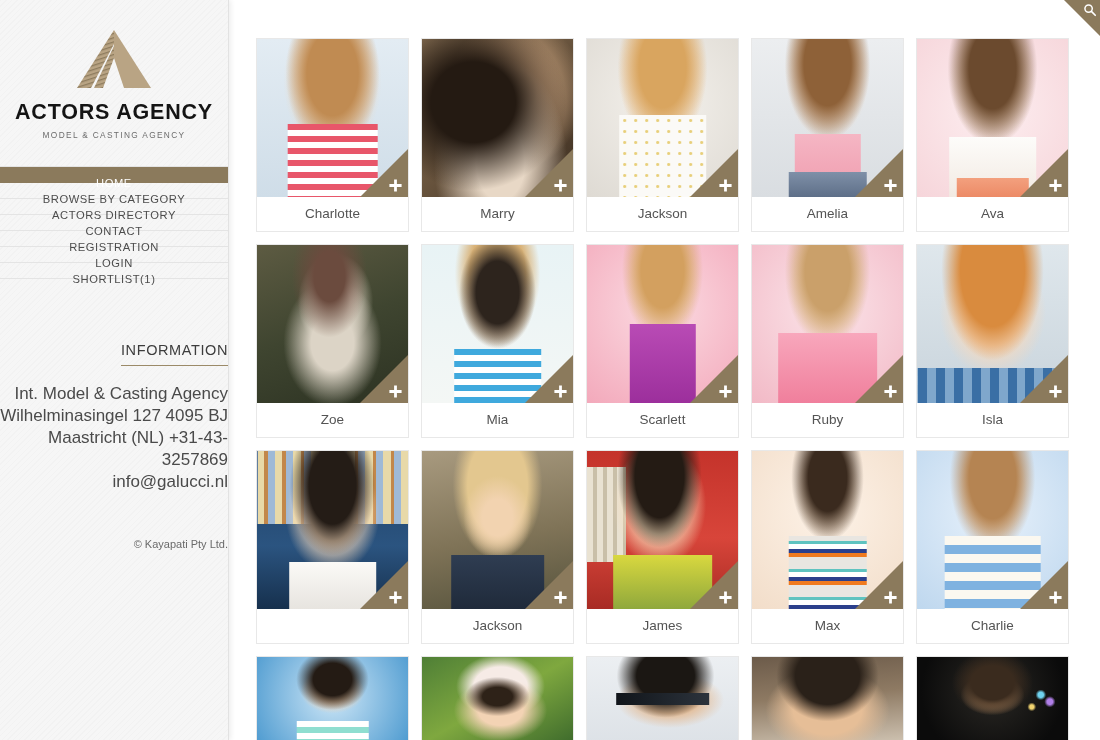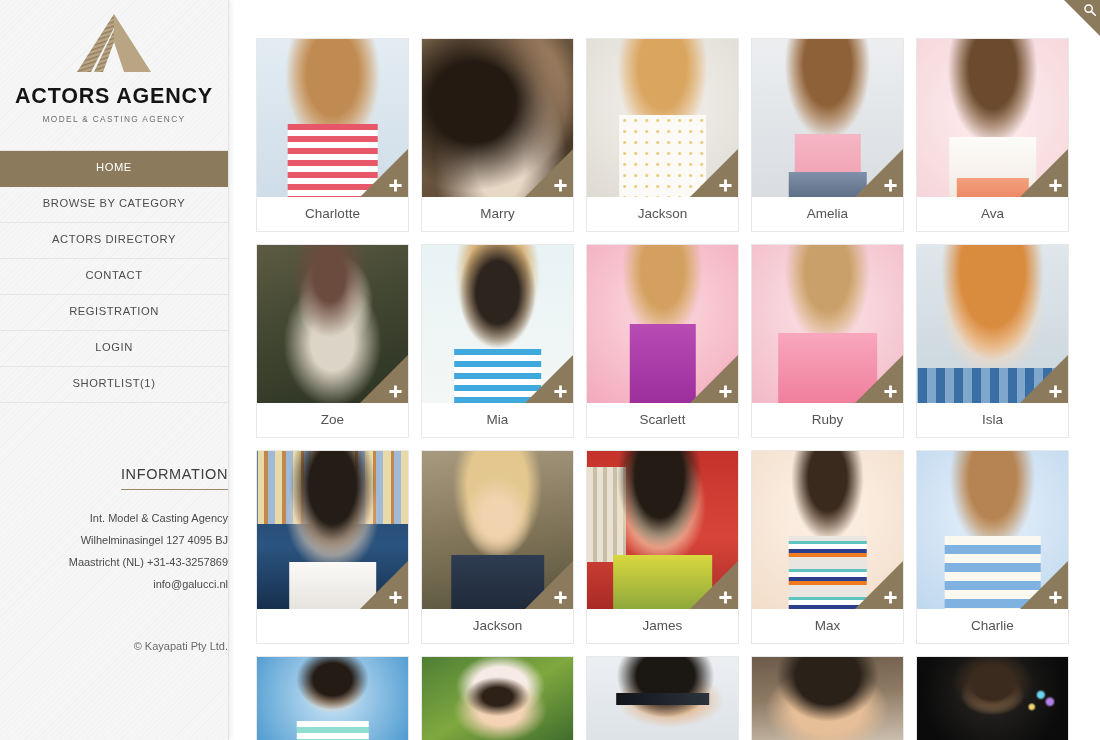--- a/index.html
+++ b/index.html
@@ -33,20 +33,21 @@
         rgba(255,255,255,0) 1px, rgba(255,255,255,0) 4px);
     border-right: 1px solid #e2e2e2;
     box-shadow: 2px 0 5px rgba(0,0,0,0.07);
     z-index: 5;
   }
 
   
   .logo-wrap {
     padding-top: 12px;
     text-align: center;
+    margin-top: 16px;
   }
   .logo-mark {
     width: 74px;
     height: 62px;
     margin: 0 auto 12px auto;
     display: block;
   }
   .brand-title {
     font-size: 21.5px;
     font-weight: bold;
@@ -62,21 +63,21 @@
     line-height: 1;
   }
 
   
   #nav {
     margin-top: 27px;
     border-top: 1px solid #e4e4e4;
   }
   .nav-item {
     display: block;
-    height: 36px;
+    height: 16px;
     line-height: 32px;
     text-align: center;
     font-size: 11.2px;
     letter-spacing: 0.55px;
     color: #4c4c4c;
     border-bottom: 1px solid #e4e4e4;
     cursor: pointer;
     position: relative;
   }
   .nav-item.active {
@@ -95,21 +96,21 @@
     color: #3d3d3d;
     letter-spacing: 0.6px;
     padding-bottom: 7px;
     display: inline-block;
     border-bottom: 1px solid #9b8a68;
   }
   .info-lines {
     margin-top: 17px;
   }
   .info-line {
-    font-size: 11px;
+    font-size: 17px;
     color: #4a4a4a;
     line-height: 22px;
   }
   .copyright {
     margin-top: 45px;
     font-size: 11px;
     color: #6a6a6a;
   }
 
   

